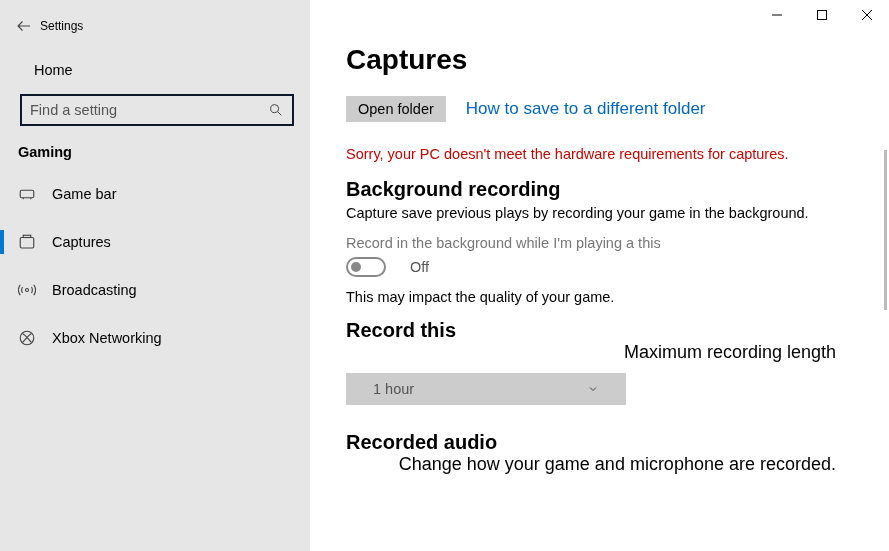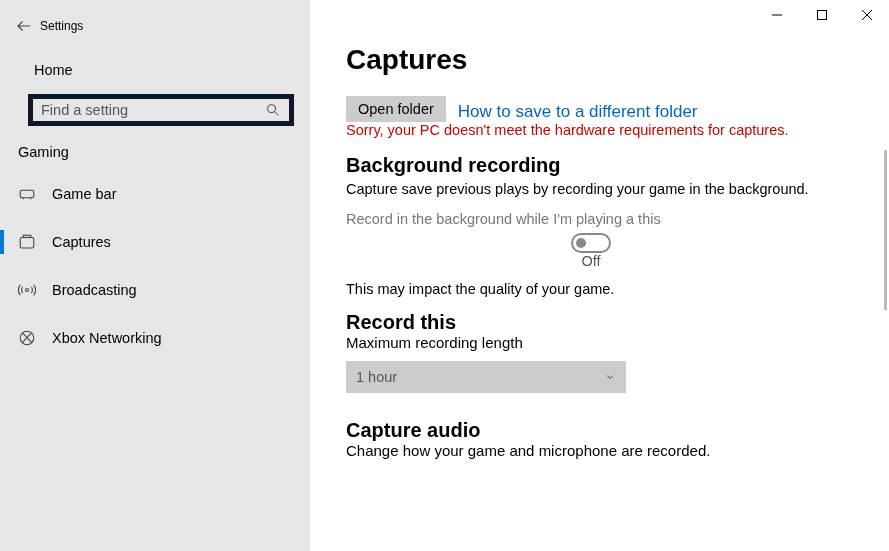--- a/index.html
+++ b/index.html
@@ -5,49 +5,49 @@
     * { box-sizing: border-box; margin: 0; padding: 0; font-family: "Segoe UI", Arial, sans-serif; }
     body { background: #fff; width: 889px; height: 551px; overflow: hidden; }
     .window { display: flex; height: 100%; }
     .sidebar { width: 310px; background: #e6e6e6; padding-top: 8px; }
     .titlebar { display: flex; align-items: center; height: 36px; padding-left: 8px; }
     .back-btn { width: 32px; height: 32px; display: flex; align-items: center; justify-content: center; }
     .back-btn svg { width: 18px; height: 18px; }
     .app-title { font-size: 12px; color: #000; }
     .home-row { display: flex; align-items: flex-end; padding: 8px 28px 8px 18px; margin-top: 8px; cursor: default; }
     .home-row .label { margin-left: 16px; font-size: 14.5px; }
-    .search-box { margin: 8px 16px 14px 28px; border: 5px solid #0f172a; height: 32px; display: flex; align-items: center; padding: 0 8px; background: #e6e6e6; }
+    .search-box { margin: 8px 16px 14px 20px; border: 2px solid #0f172a; height: 32px; display: flex; align-items: center; padding: 0 8px; background: #e6e6e6; }
     .search-box input { border: none; outline: none; background: transparent; flex: 1; font-size: 14.5px; color: #555; }
     .search-box input::placeholder { color: #555; }
     .search-box .icon { width: 16px; height: 16px; }
-    .section-header { font-weight: 400; font-size: 14.5px; padding: 4px 18px 14px 18px; }
+    .section-header { font-weight: 700; font-size: 14.5px; padding: 4px 18px 14px 18px; }
     .nav-item { display: flex; align-items: center; height: 40px; padding-left: 18px; margin-bottom: 8px; position: relative; cursor: default; }
     .nav-item.active::before { content: ""; position: absolute; left: 0; top: 8px; bottom: 8px; width: 4px; background: #0078d4; }
     .nav-item .icon { width: 18px; height: 18px; display: flex; align-items: center; justify-content: center; }
     .nav-item .label { margin-left: 16px; font-size: 14.5px; }
     .main { flex: 1; position: relative; background: #fff; }
     .win-controls { position: absolute; right: 0; top: 0; display: flex; }
     .win-btn { width: 45px; height: 30px; display: flex; align-items: center; justify-content: center; }
     .content { padding: 44px 0 0 36px; height: 100%; overflow-y: auto; }
     .content-inner { max-width: 510px; padding-right: 20px; }
     .page-title { font-size: 28px; font-weight: 600; margin-bottom: 20px; }
-    .row-btns { display: flex; align-items: flex-end; gap: 12px; margin-bottom: 0; }
+    .row-btns { display: flex; align-items: center; gap: 20px; margin-bottom: 24px; }
     .open-folder { background: #ccc; border: none; padding: 5px 12px; font-size: 14.5px; }
     .link { color: #0067c0; text-decoration: none; font-size: 17px; }
     .error-text { color: #c50500; font-size: 14.5px; margin-bottom: 16px; }
     .section-title { font-size: 20px; font-weight: 600; margin-bottom: 4px; }
     .body-text { font-size: 14.5px; color: #000; margin-bottom: 14px; }
     .grey-text { color: #777; font-size: 14.5px; margin-bottom: 6px; }
-    .toggle-row { display: flex; align-items: center; gap: 0; margin-bottom: 12px; flex-direction: column; }
+    .toggle-row { display: flex; align-items: center; gap: 24px; margin-bottom: 12px; }
     .toggle { width: 40px; height: 20px; border: 2px solid #888; border-radius: 20px; position: relative; background: transparent; }
     .toggle .knob { width: 10px; height: 10px; border-radius: 50%; background: #888; position: absolute; left: 3px; top: 3px; }
     .toggle-label { font-size: 14.5px; color: #555; }
     .subheading { font-size: 20px; font-weight: 600; margin-top: 8px; }
-    .sub-desc { font-size: 15px; margin-bottom: 10px; }
-    .dropdown { width: 280px; height: 32px; background: #ccc; display: flex; align-items: center; justify-content: space-between; padding: 0 10px; font-size: 14.5px; color: #555; margin-bottom: 26px; }
+    .sub-desc { font-size: 18px; margin-bottom: 10px; text-align: right; }
+    .dropdown { width: 280px; height: 32px; background: #ccc; display: flex; align-items: center; justify-content: space-between; padding: 0 27px; font-size: 14.5px; color: #555; margin-bottom: 26px; }
     .dropdown svg { width: 12px; height: 12px; }
     .scrollbar-indicator { position: absolute; right: 2px; top: 150px; width: 3px; height: 160px; background: #bbb; }
     svg { stroke: #444; }
   </style>
 </head>
 <body>
 
 <div class="window">
   <div class="sidebar">
     <div class="titlebar">
@@ -168,18 +168,18 @@
 
         <div class="subheading">Record this</div>
         <div class="sub-desc">Maximum recording length</div>
         <div class="dropdown">
           <span>1 hour</span>
           <svg viewBox="0 0 24 24" fill="none" stroke="#555" stroke-width="2">
               <path d="M6 9l6 6 6-6"></path>
             </svg>
         </div>
 
-        <div class="subheading">Capture audio</div>
+        <div class="subheading">Recorded audio</div>
         <div class="sub-desc">Change how your game and microphone are recorded.</div>
       </div>
     </div>
   </div>
 </div>
 
 </body></html>

